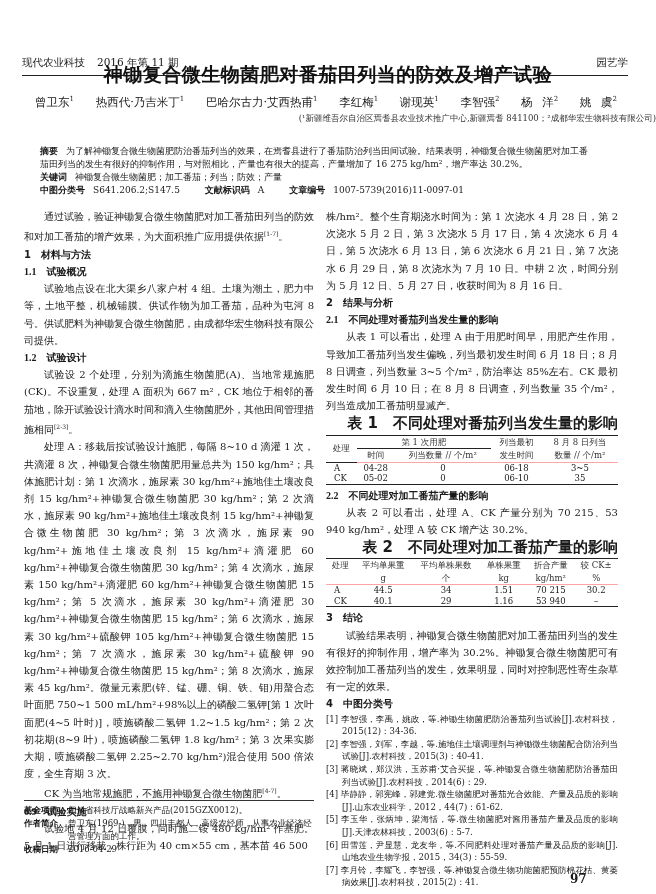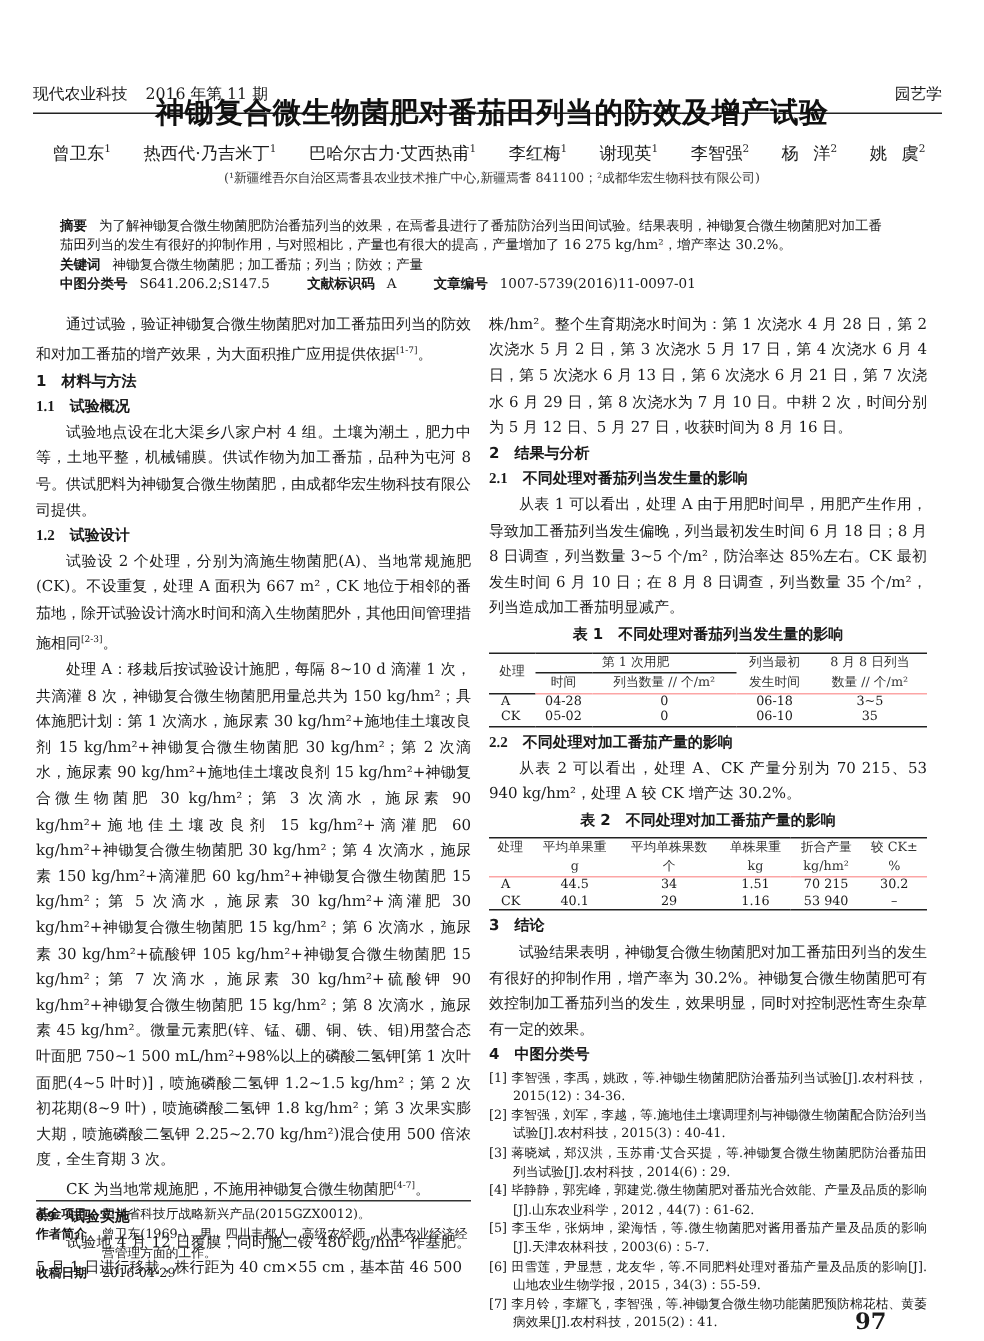--- a/index.html
+++ b/index.html
@@ -9,21 +9,21 @@
 
   .running-head { position: absolute; left: 22px; right: 28px; top: 14px; height: 22px; border-bottom: 1.5px solid #222; font-size: 10.5px; display: flex; justify-content: space-between; align-items: center; padding-bottom: 4px; margin-top: 40px; }
   .running-head .issue { margin-left: 12px; }
 
   .title { position: absolute; left: 0; right: 0; top: 62px; text-align: center; font-family: Liberation Serif, serif; font-weight: bold; font-size: 19px; letter-spacing: 0.5px; color: #111; }
 
   .authors { position: absolute; left: 0; right: 0; top: 95px; text-align: center; font-size: 11.5px; word-spacing: 6px; }
   .authors sup { font-size: 7px; vertical-align: super; margin-right: 4px; }
   .authors .author { margin: 16px 4px; }
 
-  .affil { position: absolute; left: 0; right: 0; top: 113px; text-align: center; font-size: 8.5px; color: #333; }
+  .affil { position: absolute; left: 0; right: 0; top: 113px; text-align: right; font-size: 8.5px; color: #333; }
 
   .abstract-block { position: absolute; left: 40px; right: 60px; top: 145px; font-size: 9px; line-height: 13px; }
   .abstract-block .label { font-family: "DejaVu Sans", "Liberation Sans", sans-serif; font-weight: bold; margin-right: 8px; }
   .abstract-block .meta-row span.lbl { font-family: "DejaVu Sans", "Liberation Sans", sans-serif; font-weight: bold; margin-right: 8px; }
   .abstract-block .meta-row span.val { margin-right: 22px; }
   .abstract-text { text-indent: 0; }
 
   .col { position: absolute; top: 208px; font-size: 10px; line-height: 17.2px; text-align: justify; }
   .col.left { left: 24px; width: 290px; }
   .col.right { left: 326px; width: 292px; }
@@ -32,32 +32,32 @@
   .h1 .num { margin-right: 10px; }
   .h2 { font-family: Liberation Serif, serif; font-weight: bold; font-size: 10px; }
   .h2 .num { margin-right: 10px; }
   sup.ref { font-size: 6px; vertical-align: super; }
 
   .footnote { position: absolute; left: 24px; width: 290px; top: 800px; border-top: 1px solid #333; padding-top: 3px; font-size: 8.5px; line-height: 13px; }
   .footnote .row { display: flex; }
   .footnote .lbl { font-family: "DejaVu Sans", "Liberation Sans", sans-serif; font-weight: bold; width: 44px; flex: none; }
   .footnote .val { flex: 1; }
 
-  .tbl-caption { text-align: center; font-family: "DejaVu Sans", "Liberation Sans", sans-serif; font-weight: bold; font-size: 10px; margin: 1px 0 2px; }
+  .tbl-caption { text-align: right; font-family: "DejaVu Sans", "Liberation Sans", sans-serif; font-weight: bold; font-size: 15px; margin: 1px 0 2px; }
   table.data { width: 100%; border-collapse: collapse; font-size: 8.5px; line-height: 10.5px; text-align: center; border-top: 1.5px solid #222; border-bottom: 1.5px solid #222; }
   table.data th { font-weight: normal; color: #333; padding: 1px 2px; }
   table.data td { padding: 0 2px; }
   table.data tr.head-bottom th, table.data tr.head-bottom td { border-bottom: 1px solid #fca5a5; }
   table.data .sub-rule { border-bottom: 1px solid #222; }
   table.data td.first { text-align: left; padding-left: 8px; }
 
   .refs { font-size: 8.5px; line-height: 12.6px; }
   .refs .ref-item { padding-left: 16px; text-indent: -16px; }
 
-  .page-number { position: absolute; left: 570px; top: 872px; font-size: 15px; font-weight: bold; }
+  .page-number { position: absolute; left: 570px; top: 872px; font-size: 12px; font-weight: bold; }
 </style>
 </head>
 <body>
 
 <div class="page">
 
   <div class="running-head">
     <div>
       <span>现代农业科技</span><span class="issue">2016 年第 11 期</span>
     </div>

